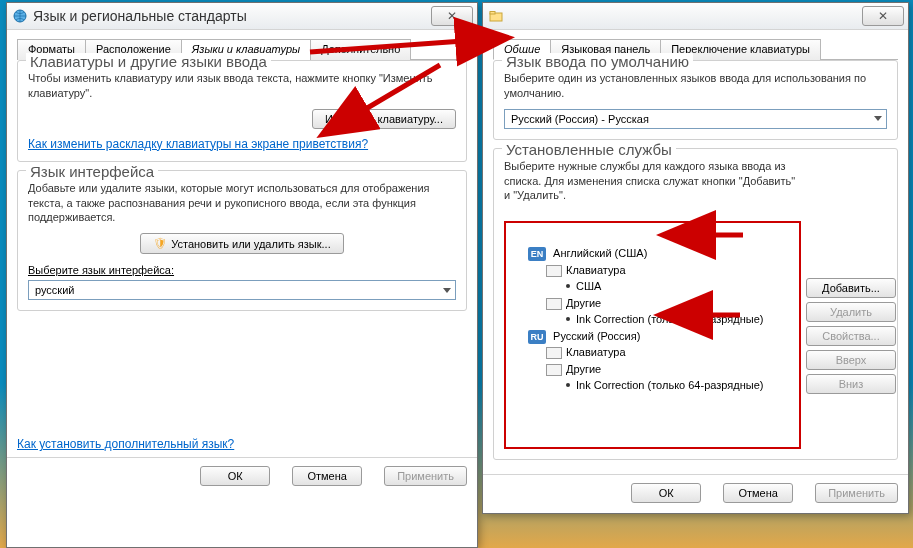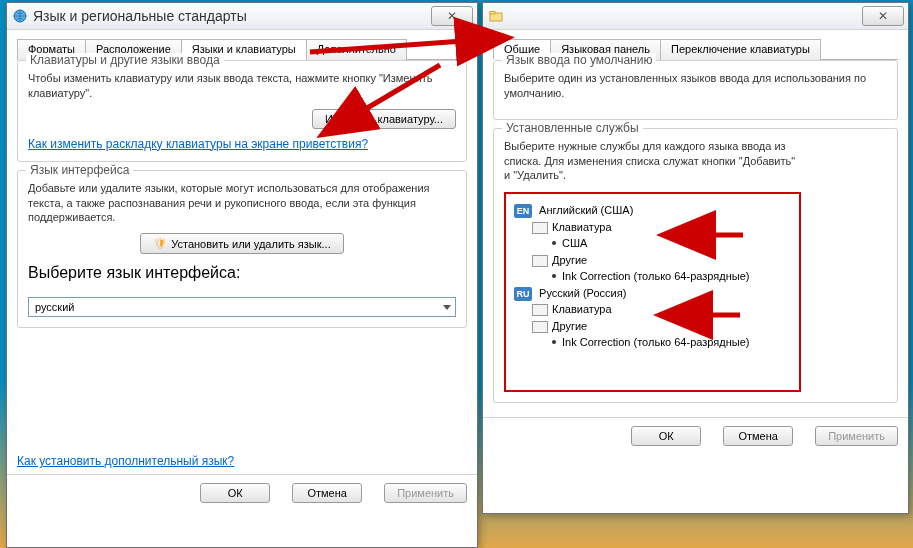--- a/index.html
+++ b/index.html
@@ -43,61 +43,61 @@
   .tab {
     padding: 3px 10px 4px 10px;
     border: 1px solid #b7b7b7;
     border-bottom: none;
     background: linear-gradient(#fdfdfd,#ececec);
     margin-right: -1px;
     font-size: 11px;
     position: relative;
     top: 1px;
   }
-  .tab.active { background: #fff; border-bottom: 1px solid #fff; }
+  .tab.active { background: #fff; border-bottom: 1px solid #fff; font-style: italic; }
   .group {
     border: 1px solid #d0d0d0;
     border-radius: 3px;
     margin-bottom: 8px;
     padding: 10px 10px 10px 10px;
     position: relative;
   }
   .group-legend {
     position: absolute; top: -8px; left: 8px;
     background: #fff; padding: 0 4px;
-    color: #555; font-size: 12px;
+    color: #555; font-size: 15px;
   }
   .desc { color:#333; line-height: 1.35; margin-bottom: 8px; }
   .btn {
     border: 1px solid #9a9a9a; border-radius: 3px;
     background: linear-gradient(#fdfdfd,#e3e3e3);
     padding: 3px 12px; font-size: 11px;
     display:inline-flex; align-items:center; gap:4px;
     min-width: 70px; justify-content: center;
   }
   .btn.disabled { color: #999; }
   .link { color: #0066cc; text-decoration: underline; cursor: pointer; font-size: 12px; display: inline-block; }
-  .label { font-size: 16px; display: block; margin-bottom: 15px; }
+  .label { font-size: 11px; display: block; margin-bottom: 4px; text-decoration: underline; }
   .combo {
     width: 100%; height: 20px;
     border: 1px solid #7b9ebd;
     background: #fff;
     display:flex; align-items:center; justify-content:space-between;
     padding: 0 4px 0 6px; font-size: 11px;
     box-sizing: border-box;
   }
   .combo .arrow-down { width: 0; height: 0; border-left: 4px solid transparent; border-right: 4px solid transparent; border-top: 5px solid #555; }
   .bottom-bar {
     border-top: 1px solid #d4d4d4;
     padding: 8px 10px;
     display:flex; justify-content:flex-end; gap: 22px;
   }
   .shield { color: #f5a623; font-size: 11px; }
   
-  .redbox { border: 2px solid #cc0000; padding: 8px; margin-top: 9px; height: 180px; overflow: hidden; }
+  .redbox { border: 2px solid #cc0000; padding: 22px; margin-top: 18px; height: 180px; overflow: hidden; }
   .tree { font-size: 11px; line-height: 1.5; }
   .tree ul { list-style: none; margin: 0; padding-left: 18px; }
   .lang-icon { display:inline-block; width: 18px; height: 14px; color:#fff; font-size:9px; font-weight:bold; text-align:center; line-height:14px; margin-right:4px; border-radius:2px; vertical-align:middle; }
   .lang-en { background:#3b7fc4; }
   .lang-ru { background:#3b7fc4; }
   .kbd-icon { display:inline-block; width:14px; height:10px; border:1px solid #999; background:#f4f4f4; margin-right:4px; vertical-align:middle; }
   .bullet { display:inline-block; width:4px; height:4px; background:#333; border-radius:50%; margin:0 6px 2px 2px; vertical-align:middle; }
   .side-btns { position:absolute; right: 12px; top: 248px; display:flex; flex-direction:column; gap:4px; }
   .side-btn { border:1px solid #9a9a9a; border-radius:3px; background:linear-gradient(#fdfdfd,#e3e3e3); padding:3px 8px; font-size:11px; min-width: 72px; text-align:center; }
   .side-btn.disabled { color:#999; }
@@ -190,20 +190,24 @@
   <div class="body" style="position:relative;">
     <div class="tabs">
       <div class="tab active">Общие</div>
       <div class="tab">Языковая панель</div>
       <div class="tab">Переключение клавиатуры</div>
     </div>
 
     <div class="group">
       <span class="group-legend">Язык ввода по умолчанию</span>
       <div class="desc">Выберите один из установленных языков ввода для использования по умолчанию.</div>
+      <div class="combo">
+        <span>Русский (Россия) - Русская</span>
+        <span class="arrow-down"></span>
+      </div>
     </div>
 
     <div class="group" style="padding-right:96px;">
       <span class="group-legend">Установленные службы</span>
       <div class="desc">Выберите нужные службы для каждого языка ввода из списка. Для изменения списка служат кнопки "Добавить" и "Удалить".</div>
 
       <div class="redbox">
         <div class="tree">
           <div>
             <span class="lang-icon lang-en">EN</span>
@@ -231,20 +235,27 @@
             <li><span class="kbd-icon"></span><span>Другие</span>
               <ul>
                   <li><span class="bullet"></span><span>Ink Correction (только 64-разрядные)</span></li>
                 </ul>
             </li>
           </ul>
         </div>
       </div>
     </div>
 
+    <div class="side-btns">
+      <div class="side-btn"><span>Добавить...</span></div>
+      <div class="side-btn disabled"><span>Удалить</span></div>
+      <div class="side-btn disabled"><span>Свойства...</span></div>
+      <div class="side-btn disabled"><span>Вверх</span></div>
+      <div class="side-btn disabled"><span>Вниз</span></div>
+    </div>
 
   </div>
   <div class="bottom-bar">
     <button class="btn">
         <span>ОК</span>
       </button>
     <button class="btn">
         <span>Отмена</span>
       </button>
     <button class="btn disabled">

